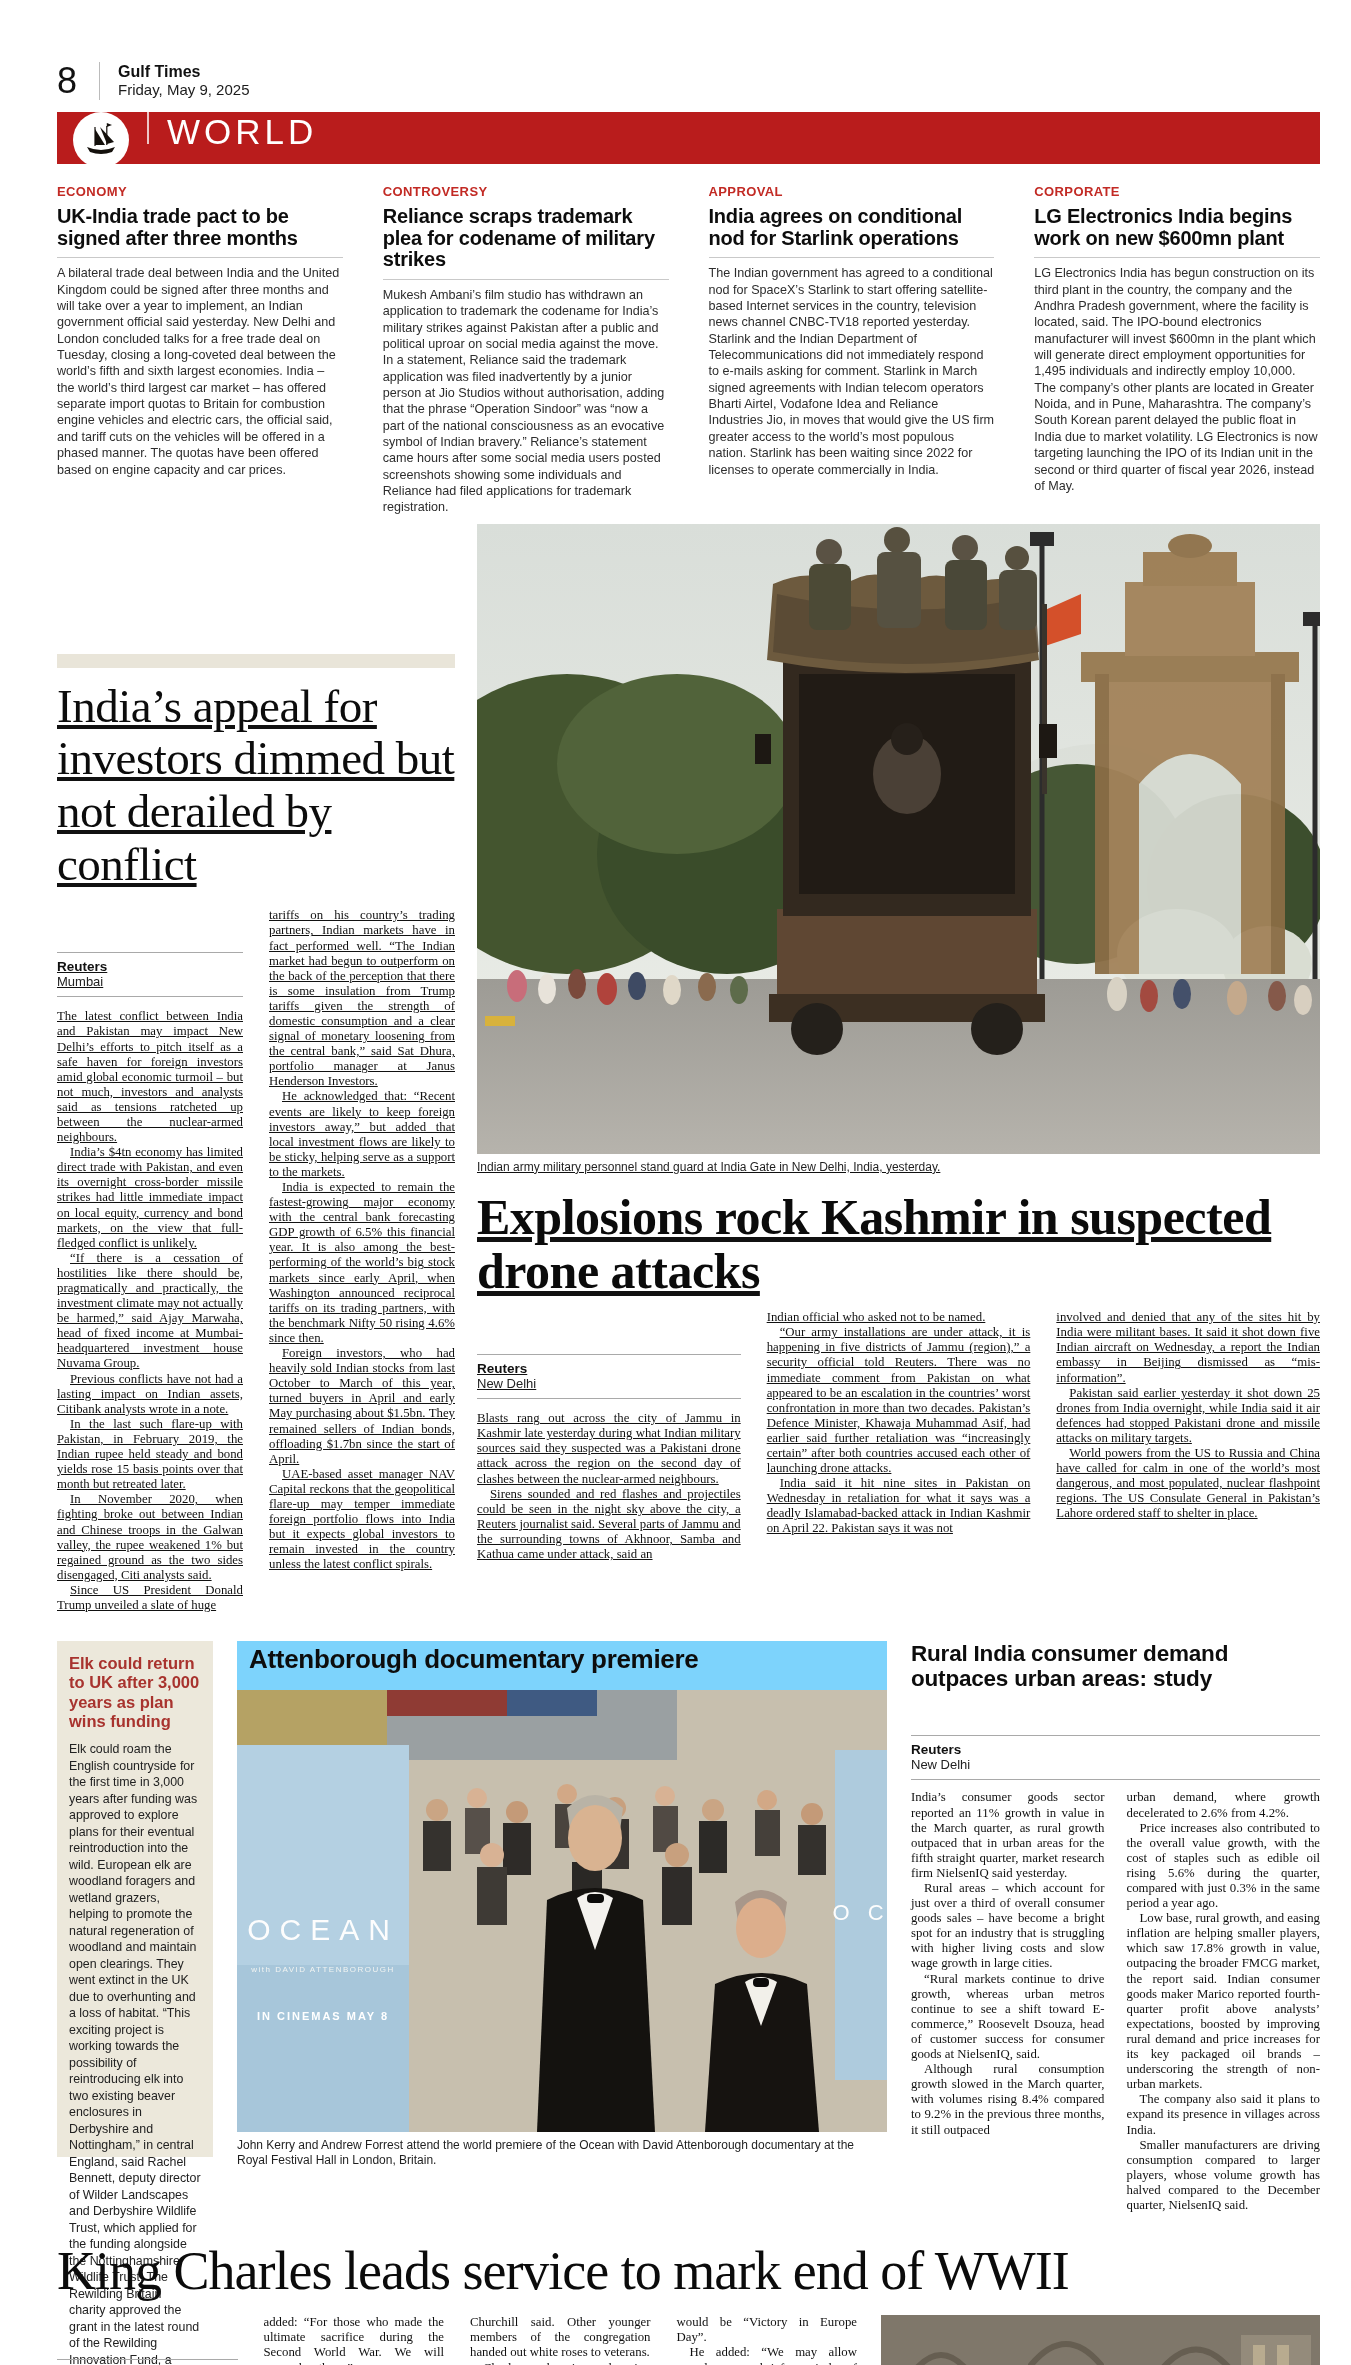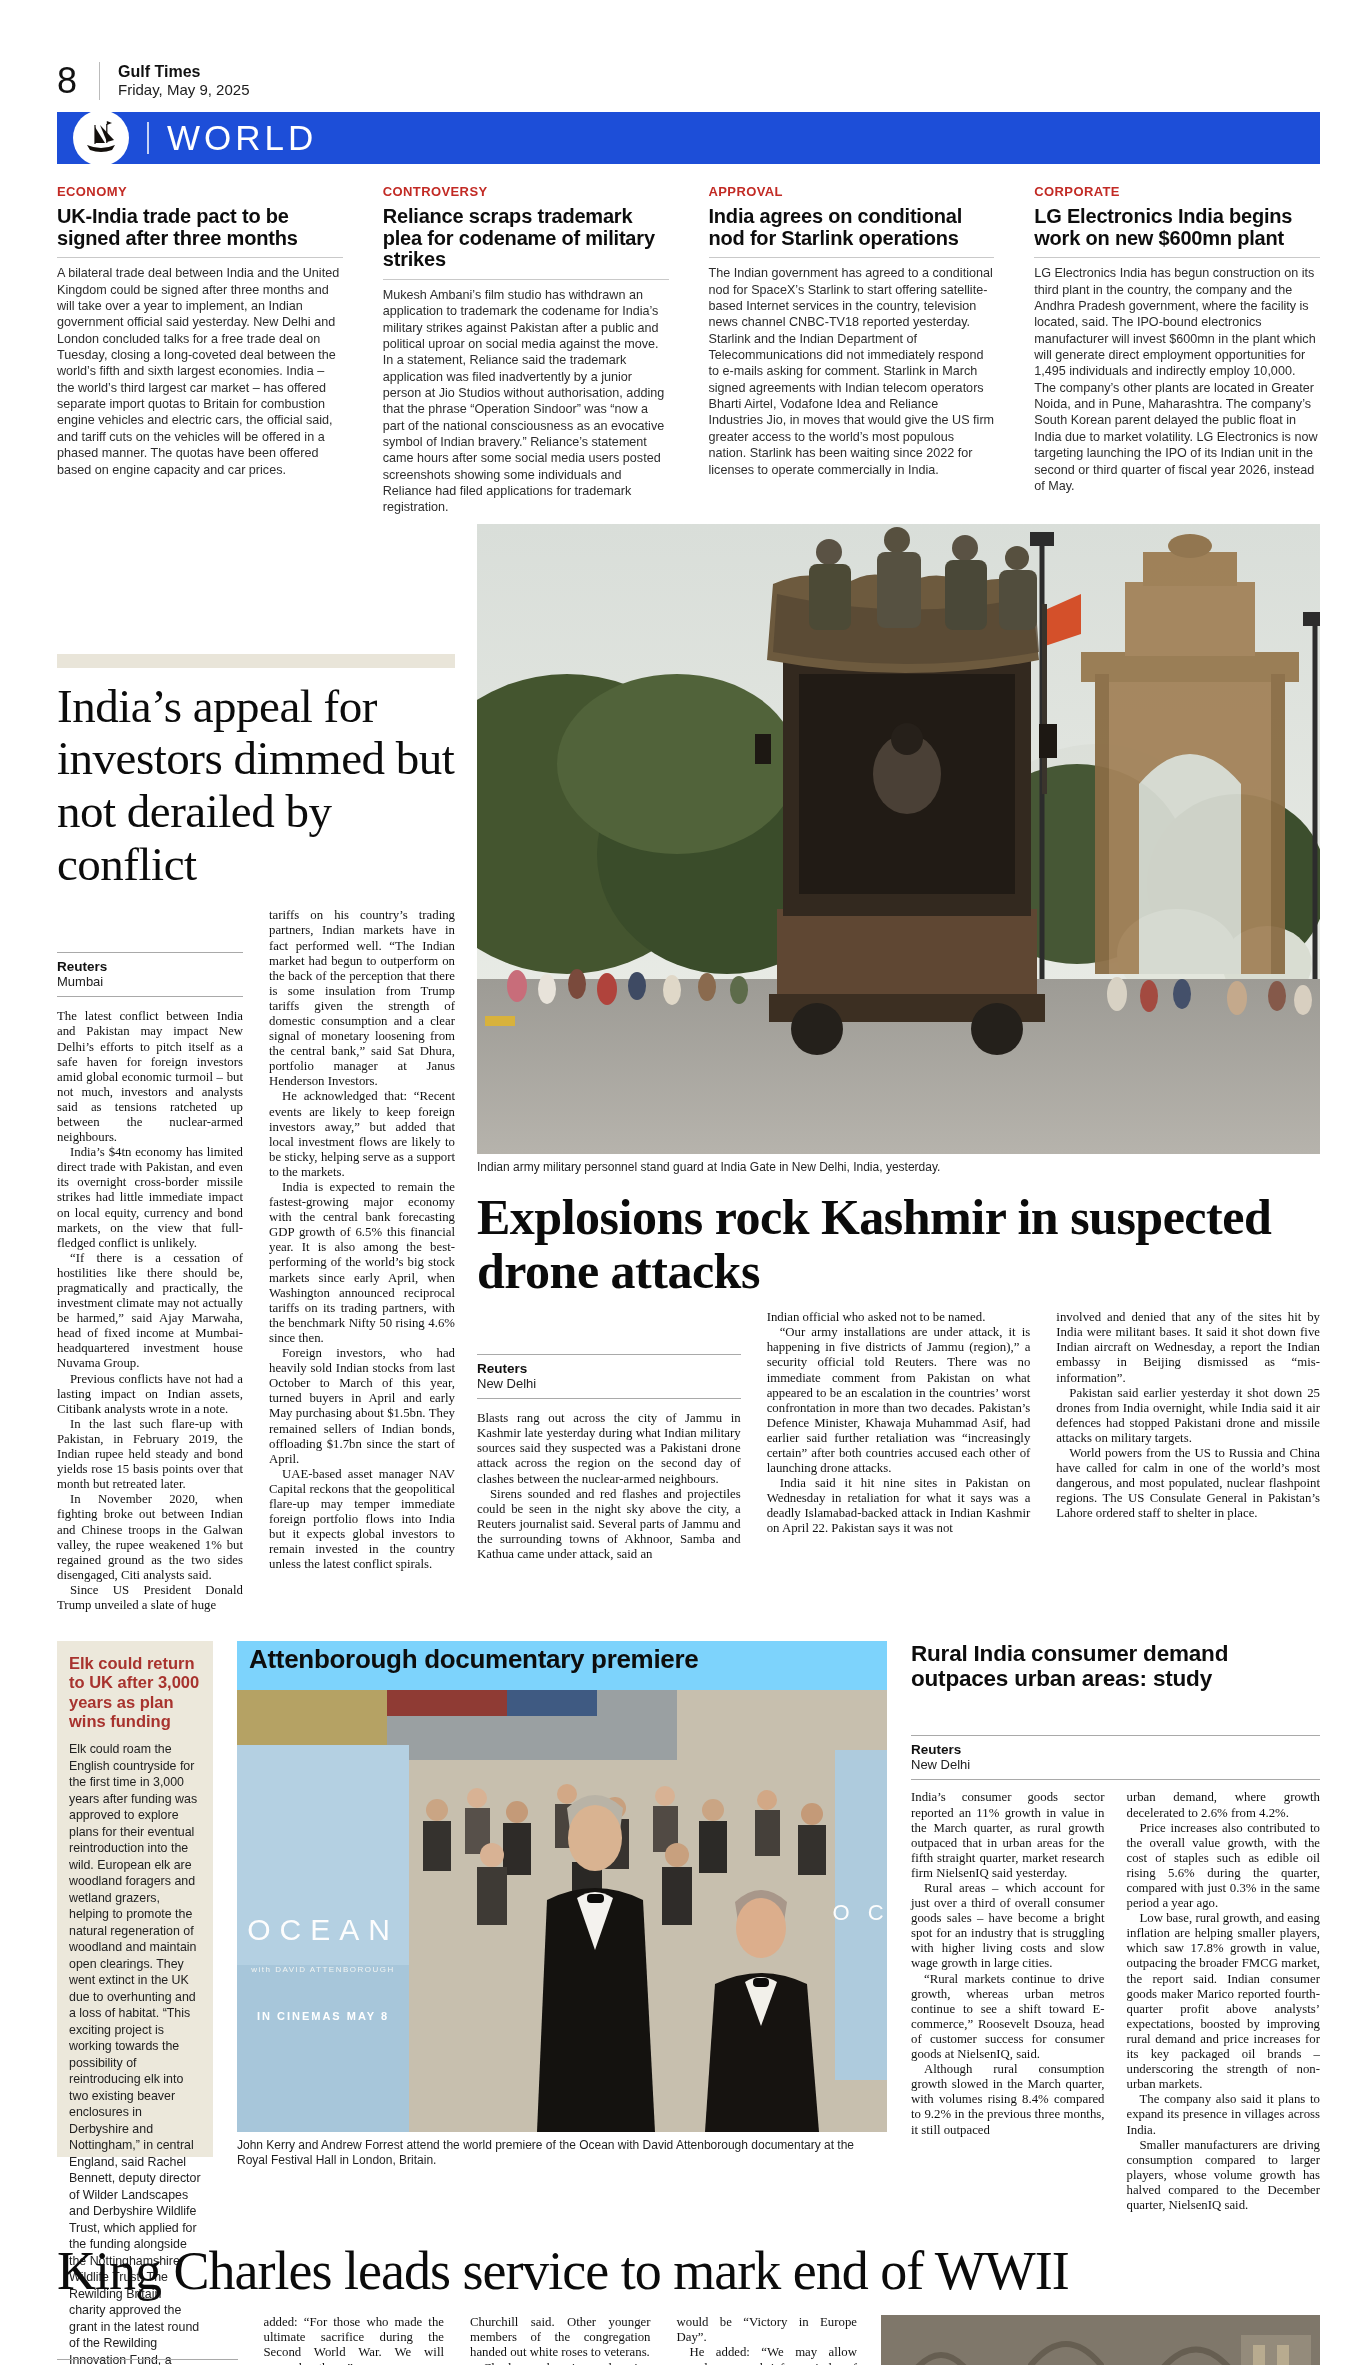--- a/index.html
+++ b/index.html
@@ -12,21 +12,21 @@
   .content { margin-left: 57px; width: 1263px; }
 
   
   .masthead { padding-top: 60px; display: flex; align-items: center; }
   .page-num { font: 400 36px "Liberation Sans", sans-serif; color: #111; }
   .mast-div { width: 1px; height: 38px; background: #bbb; margin: 0 18px 0 22px; }
   .paper-name { font: 700 16px/1.15 "Liberation Sans", sans-serif; }
   .paper-date { font: 400 15px/1.2 "Liberation Sans", sans-serif; color: #1c1c1c; }
 
   
-  .world-banner { margin-top: 10px; height: 52px; background: #1d4ed8; display: flex; align-items: center; padding-left: 16px; }
+  .world-banner { margin-top: 10px; height: 52px; background: #b91c1c; display: flex; align-items: flex-start; padding-left: 16px; }
   .logo-circle { width: 56px; height: 56px; background: #fff; border-radius: 50%; flex: none;
                  display: flex; align-items: center; justify-content: center; }
   .banner-sep { width: 2px; height: 32px; background: rgba(255,255,255,.75); margin: 0 18px; }
   .world-title { color: #fff; font: 400 35px "Liberation Sans", sans-serif; letter-spacing: 4px; }
 
   
   .briefs { display: grid; grid-template-columns: repeat(4, 1fr); gap: 40px; margin-top: 20px; min-height: 188px; }
   .kicker { font: 700 13px "Liberation Sans", sans-serif; color: #c22a24; letter-spacing: .4px; }
   .brief h3 { font: 700 20px/1.08 "Liberation Sans", sans-serif; letter-spacing: -.2px; margin: 7px 0 8px; color: #0d0d0d; }
   .brief .hairline { border-top: 1px solid #c9c9c9; margin-bottom: 7px; }
@@ -34,21 +34,21 @@
 
   
   .ncol p { font: 12.8px/1.18 "Liberation Serif", serif; text-align: justify; }
   .ncol p + p { text-indent: 13px; }
   .byline { border-top: 1px solid #a9a9a9; border-bottom: 1px solid #a9a9a9; padding: 6px 0 7px; margin-bottom: 12px; margin-top: 44px; }
   .byline .agency { display: block; font: 700 13.5px "Liberation Sans", sans-serif; }
   .byline .loc { display: block; font: 400 13px "Liberation Sans", sans-serif; color: #222; }
   .caption { font: 400 12px/1.28 "Liberation Sans", sans-serif; color: #1f1f1f; margin-top: 6px; }
 
   
-  .main-row { display: flex; gap: 22px; margin-top: 8px; }
+  .main-row { display: flex; gap: 22px; margin-top: 8px; text-decoration: underline; }
   .left-block { width: 398px; flex: none; }
   .left-spacer { height: 130px; }
   .accent-bar { height: 14px; background: #e9e5d9; margin-bottom: 12px; }
   .india-headline { font: 400 47px/1.12 "Liberation Serif", serif; letter-spacing: -.5px; color: #0c0c0c; }
   .india-body { display: grid; grid-template-columns: 1fr 1fr; gap: 26px; margin-top: 18px; }
   .right-block { flex: 1; min-width: 0; }
   .photo-frame svg { display: block; }
 
   .kashmir-headline { font: 700 50px/1.07 "Liberation Serif", serif; letter-spacing: -.5px; margin: 16px 0 12px; color: #0b0b0b; }
   .kashmir-body { display: grid; grid-template-columns: repeat(3, 1fr); gap: 26px; }

